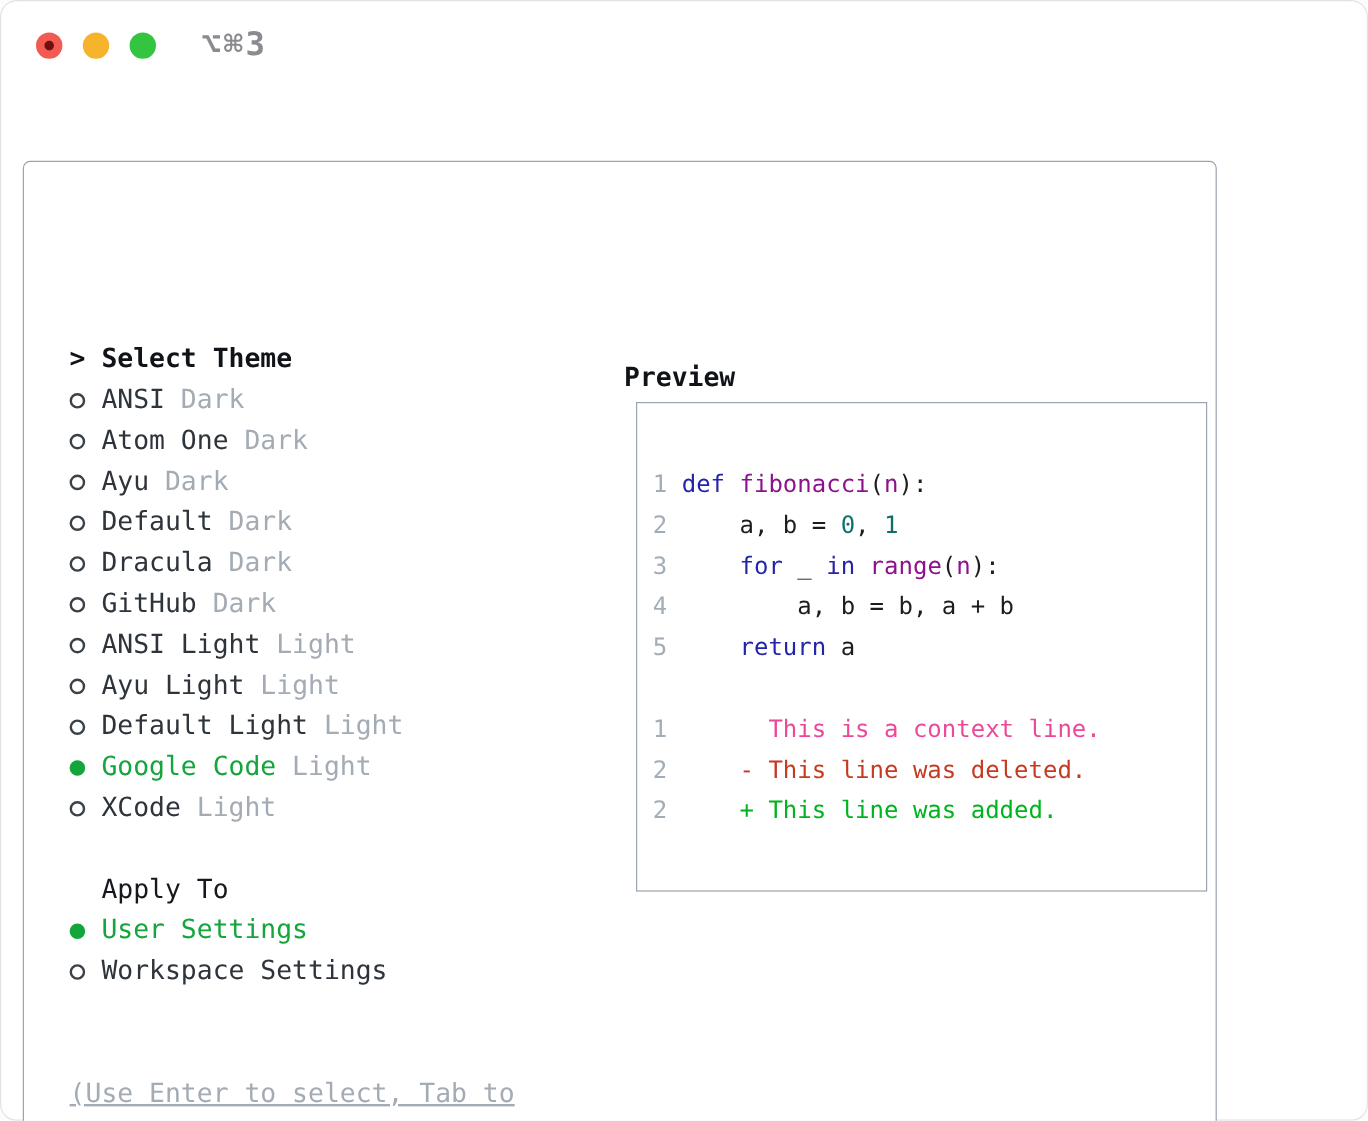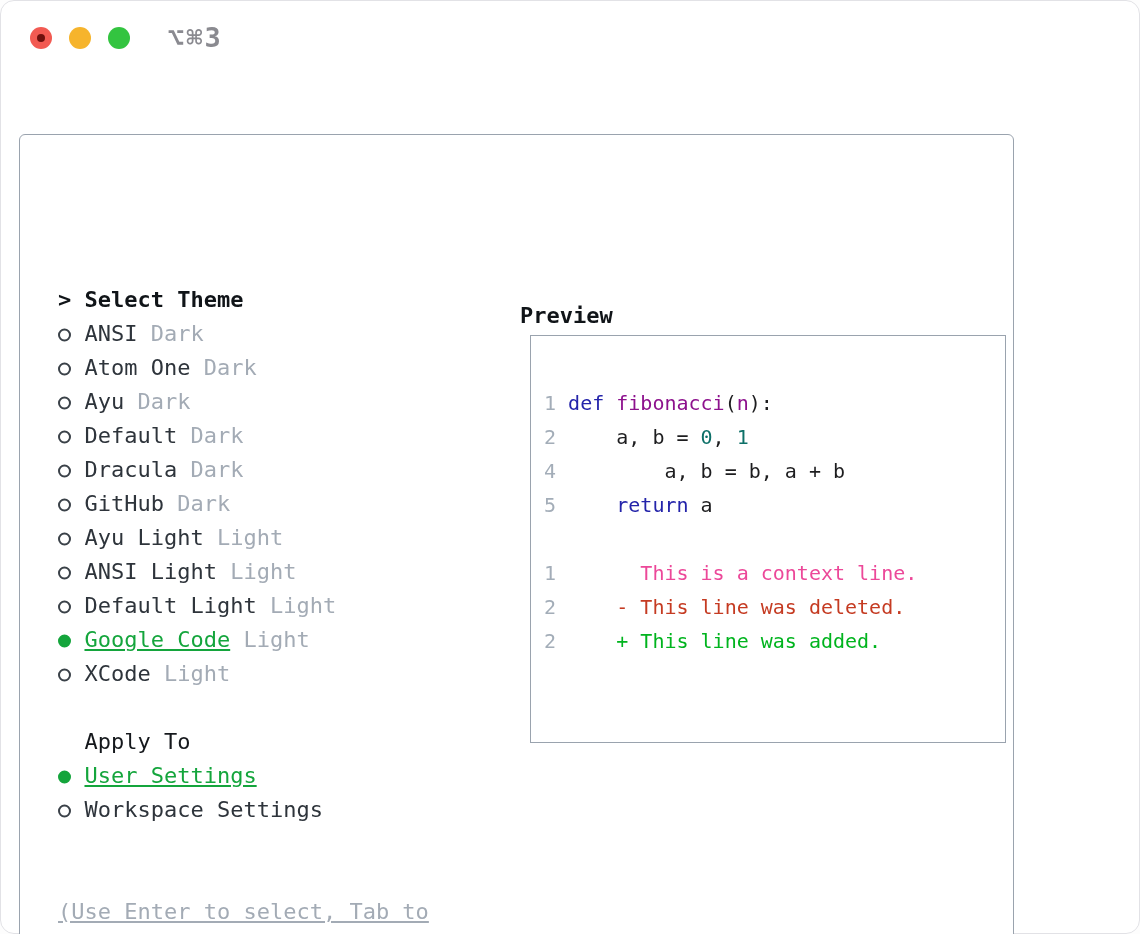--- a/index.html
+++ b/index.html
@@ -40,21 +40,21 @@
   .row{height:34px;white-space:pre;}
   .slot{display:inline-block;width:2ch;}
   .hdr-marker{font-weight:bold;color:#101418;}
   .hdr-label{font-weight:bold;color:#101418;}
   .bullet{
     display:inline-block;width:13px;height:13px;border-radius:50%;
     border:2px solid #3a4148;box-sizing:border-box;transform:translateY(0.5px);
   }
   .bullet.sel{background:#14a53c;border-color:#14a53c;}
   .theme-name{color:#2e343b;}
-  .theme-name.sel{color:#14a53c;text-decoration:underline;}
+  .theme-name.sel{color:#14a53c;}
   .theme-tag{color:#a3abb5;}
   .apply-hdr{color:#15181c;}
   .help{
     position:absolute;left:38px;top:760px;font-size:22px;line-height:34px;
     color:#a3abb5;white-space:pre;text-decoration:underline;
   }
   
   .preview-label{
     position:absolute;left:500px;top:164px;height:34px;line-height:34px;
     font-size:22px;font-weight:bold;color:#101418;
@@ -91,41 +91,42 @@
 
     <div class="left-col">
       <div class="row"><span class="slot"><span class="hdr-marker">&gt;</span></span><span class="hdr-label">Select Theme</span></div>
 
     <div class="row"><span class="slot"><span class="bullet"></span></span><span class="theme-name">ANSI</span><span class="theme-tag"> Dark</span></div>
         <div class="row"><span class="slot"><span class="bullet"></span></span><span class="theme-name">Atom One</span><span class="theme-tag"> Dark</span></div>
         <div class="row"><span class="slot"><span class="bullet"></span></span><span class="theme-name">Ayu</span><span class="theme-tag"> Dark</span></div>
         <div class="row"><span class="slot"><span class="bullet"></span></span><span class="theme-name">Default</span><span class="theme-tag"> Dark</span></div>
         <div class="row"><span class="slot"><span class="bullet"></span></span><span class="theme-name">Dracula</span><span class="theme-tag"> Dark</span></div>
         <div class="row"><span class="slot"><span class="bullet"></span></span><span class="theme-name">GitHub</span><span class="theme-tag"> Dark</span></div>
+        <div class="row"><span class="slot"><span class="bullet"></span></span><span class="theme-name">ANSI Light</span><span class="theme-tag"> Light</span></div>
         <div class="row"><span class="slot"><span class="bullet"></span></span><span class="theme-name">Ayu Light</span><span class="theme-tag"> Light</span></div>
-        <div class="row"><span class="slot"><span class="bullet"></span></span><span class="theme-name">ANSI Light</span><span class="theme-tag"> Light</span></div>
         <div class="row"><span class="slot"><span class="bullet"></span></span><span class="theme-name">Default Light</span><span class="theme-tag"> Light</span></div>
         <div class="row"><span class="slot"><span class="bullet sel"></span></span><span class="theme-name sel">Google Code</span><span class="theme-tag"> Light</span></div>
         <div class="row"><span class="slot"><span class="bullet"></span></span><span class="theme-name">XCode</span><span class="theme-tag"> Light</span></div>
         <div class="row"></div>
         <div class="row"><span class="slot"></span><span class="apply-hdr">Apply To</span></div>
         <div class="row"><span class="slot"><span class="bullet sel"></span></span><span class="theme-name sel">User Settings</span></div>
         <div class="row"><span class="slot"><span class="bullet"></span></span><span class="theme-name">Workspace Settings</span></div>
       </div>
 
     <div class="help">(Use Enter to select, Tab to
 change focus)</div>
 
     <div class="preview-label">Preview</div>
 
     <div class="preview-box">
       <div class="preview-content">
           <div class="row"></div>
           <div class="row"><span class="ln">1</span> <span class="tk-keyword">def</span><span> </span><span class="tk-name">fibonacci</span><span>(</span><span class="tk-name">n</span><span>):</span></div>
           <div class="row"><span class="ln">2</span> <span>    a, b = </span><span class="tk-literal">0</span><span>, </span><span class="tk-literal">1</span></div>
+          <div class="row"><span class="ln">3</span> <span>    </span><span class="tk-keyword">for</span><span> _ </span><span class="tk-keyword">in</span><span> </span><span class="tk-name">range</span><span>(</span><span class="tk-name">n</span><span>):</span></div>
           <div class="row"><span class="ln">4</span> <span>        a, b = b, a + b</span></div>
           <div class="row"><span class="ln">5</span> <span>    </span><span class="tk-keyword">return</span><span> a</span></div>
           <div class="row"></div>
           <div class="row"><span class="ln">1</span> <span class="diff-context">      This is a context line.</span></div>
           <div class="row"><span class="ln">2</span> <span class="diff-deleted">    - This line was deleted.</span></div>
           <div class="row"><span class="ln">2</span> <span class="diff-added">    + This line was added.</span></div>
         </div>
     </div>
 
   </div>

